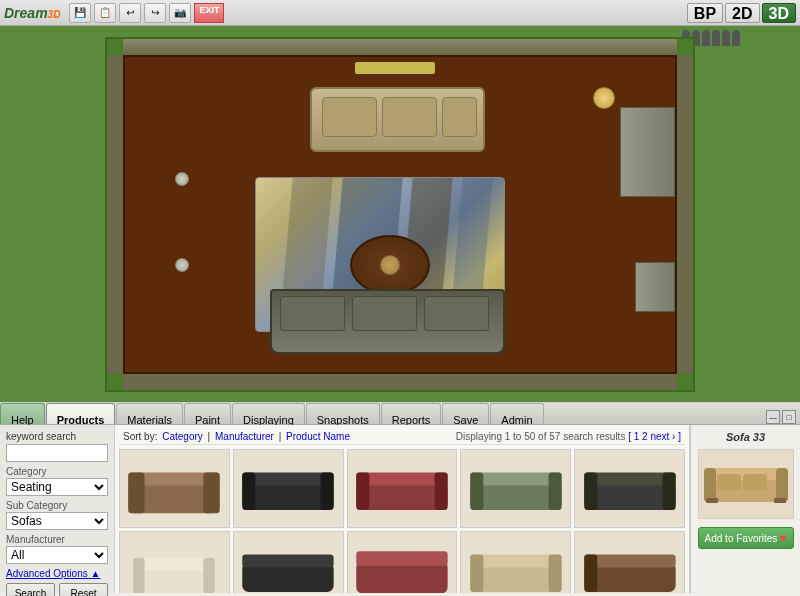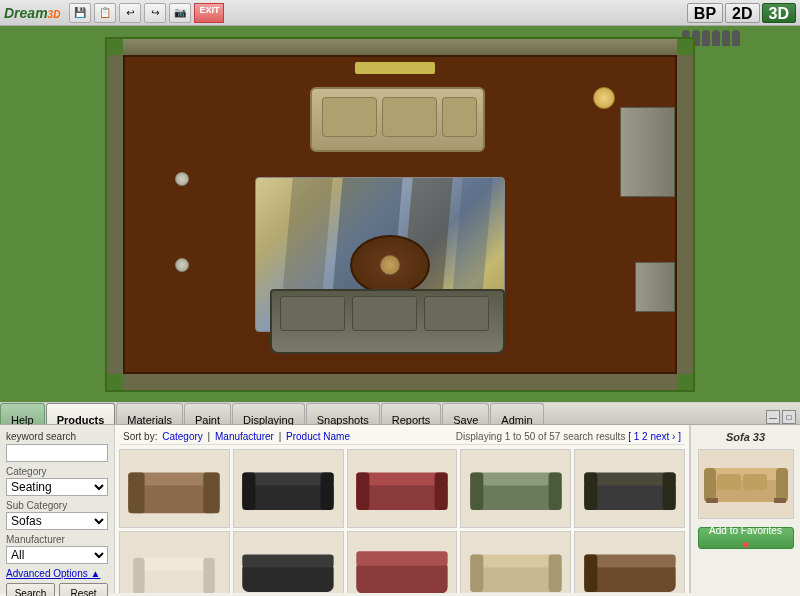--- a/index.html
+++ b/index.html
@@ -271,21 +271,20 @@
       width: 96px;
       height: 22px;
       background: linear-gradient(to bottom, #6aba6a, #4a9a4a);
       border: 1px solid #3a8a3a;
       border-radius: 3px;
       color: white;
       font-size: 10px;
       cursor: pointer;
       display: flex; align-items: center; justify-content: center;
       gap: 2px;
-      flex-direction: column;
     }
     .heart { color: #ff4444; font-size: 12px; }
 
     
     #product-grid-area::-webkit-scrollbar { width: 8px; }
     #product-grid-area::-webkit-scrollbar-track { background: #ddd; }
     #product-grid-area::-webkit-scrollbar-thumb { background: #aaa; border-radius: 4px; }
 
     
     .cat-label { font-size: 10px; color: #555; margin-bottom: 1px; }

